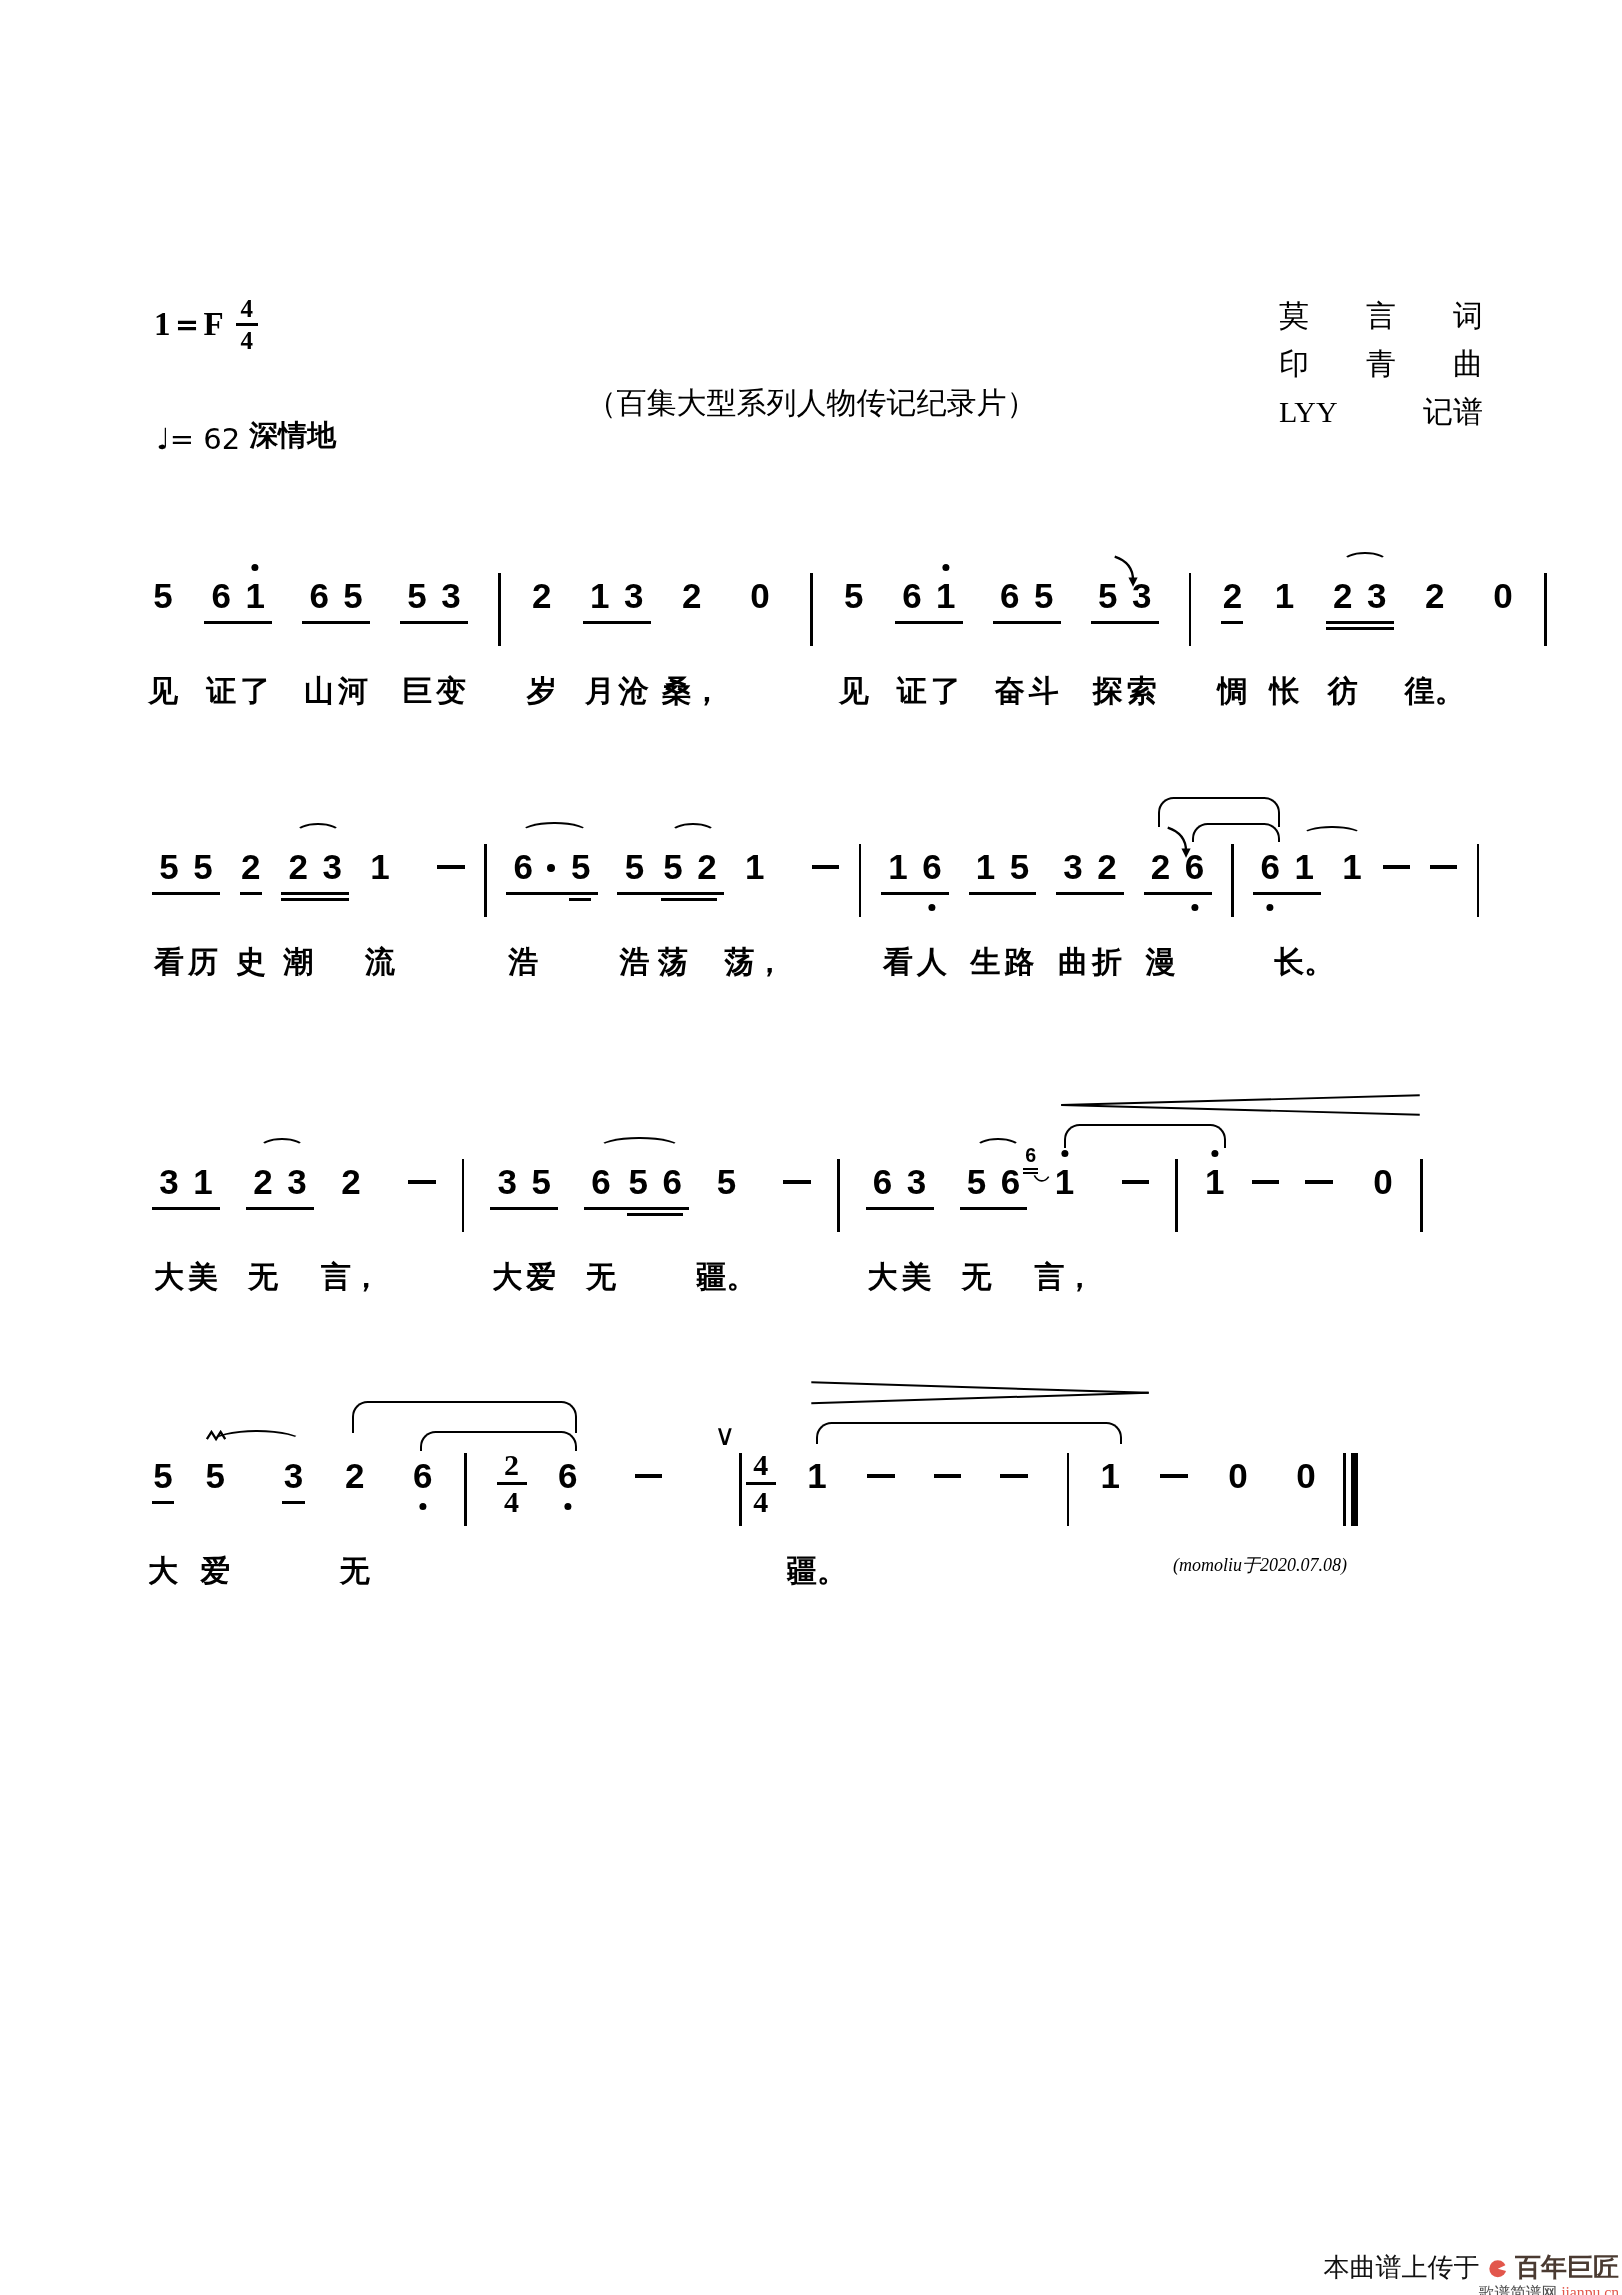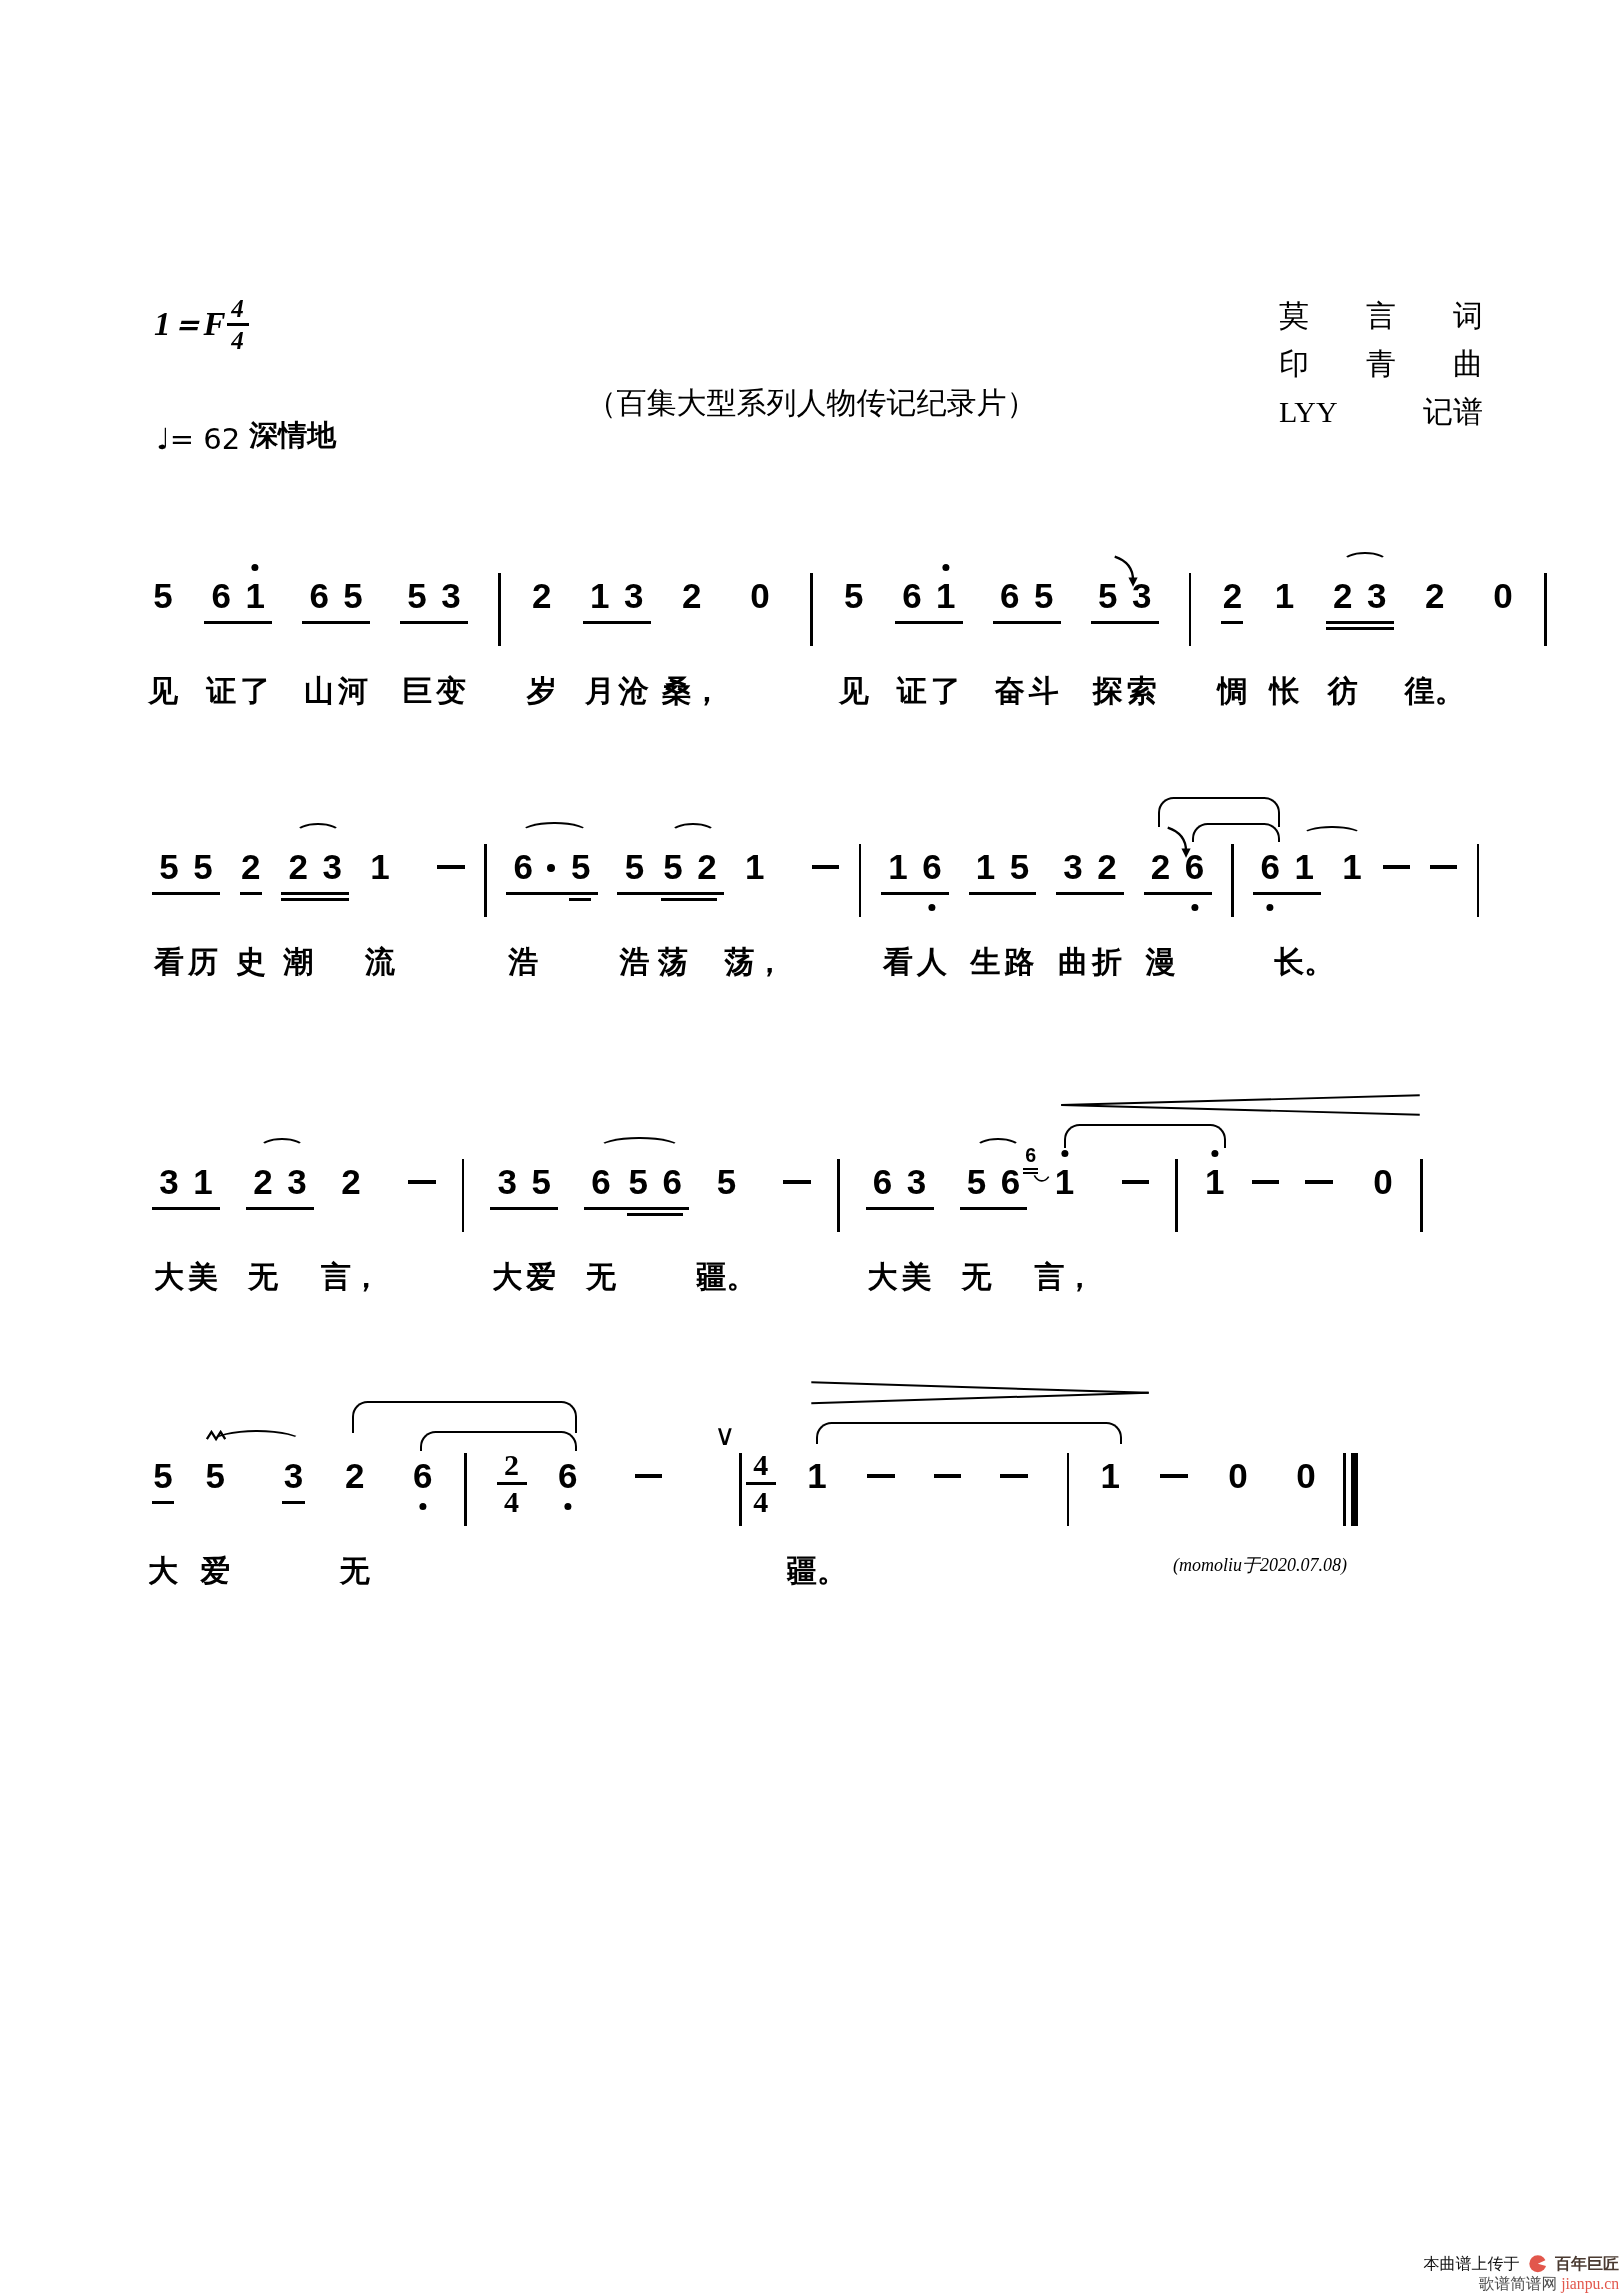--- a/index.html
+++ b/index.html
@@ -6,22 +6,22 @@
   .page{position:relative;width:1623px;height:2295px;background:#fff;overflow:hidden;
         font-family:"Liberation Serif","DejaVu Serif",serif;color:#000;}
 
   
   .title{position:absolute;top:228px;left:0;width:100%;text-align:center;
          font-family:"Liberation Sans","DejaVu Sans",sans-serif;
          font-weight:700;font-size:46px;letter-spacing:2px;}
   .singer{position:absolute;top:313px;left:0;width:100%;text-align:center;font-size:34px;}
   .subtitle{position:absolute;top:383px;left:0;width:100%;text-align:center;font-size:30px;}
 
-  .keyrow{position:absolute;left:154px;top:296px;display:flex;align-items:center;gap:1px;
-          font-weight:700;font-size:33px;font-style:italic;}
+  .keyrow{position:absolute;left:154px;top:296px;display:flex;align-items:center;gap:12px;
+          font-weight:700;font-size:33px;}
   .frac{display:inline-flex;flex-direction:column;align-items:center;font-size:25px;line-height:1;font-weight:700;}
   .fracbar{width:22px;height:2.6px;background:#000;margin:2px 0;}
   .temporow{position:absolute;left:156px;top:416px;display:flex;align-items:center;gap:9.2px;font-size:27.5px;}
   .tnote{font-family:"DejaVu Sans",sans-serif;font-size:29px;margin-top:6px;}
   .exp{font-family:"Liberation Sans","DejaVu Sans",sans-serif;font-weight:700;font-size:29px;}
 
   .credits{position:absolute;right:140px;top:296px;width:204px;display:flex;flex-direction:column;gap:9.2px;}
   .crow{display:flex;justify-content:space-between;font-size:30px;line-height:1.3;}
 
   
@@ -55,21 +55,21 @@
   .grace{position:absolute;left:-30px;top:-15.7px;display:flex;flex-direction:column;align-items:center;}
   .gnum{font-family:"Liberation Sans","DejaVu Sans",sans-serif;font-weight:700;font-size:19.6px;line-height:1;}
   .gul{width:14.4px;height:2px;background:#000;margin-top:2px;}
   .gtie{position:absolute;left:9.2px;top:27.5px;}
   .mord{position:absolute;left:50%;transform:translateX(-40%);top:-26px;}
   .glisswrap{position:absolute;left:calc(100% - 6.5px);top:-22px;}
   .anno{position:absolute;font-style:italic;font-size:18px;white-space:nowrap;}
 
   
   .wm{position:absolute;right:3.9px;top:2254px;text-align:right;line-height:1.1;}
-  .wmr1{display:flex;align-items:center;justify-content:flex-end;gap:8px;font-size:16px;text-align:center;}
+  .wmr1{display:flex;align-items:center;justify-content:flex-end;gap:8px;font-size:26px;text-align:center;}
   .wmblack{color:#111;}
   .wmsite{color:#4a3a31;font-weight:700;}
   .wmr2{margin-top:1.3px;font-size:15.7px;}
   .wmgray{color:#4d4d4d;}
   .wmred{color:#e2574c;}
   .wmlogo{display:inline-flex;}
 </style>
 </head>
 <body>
 

